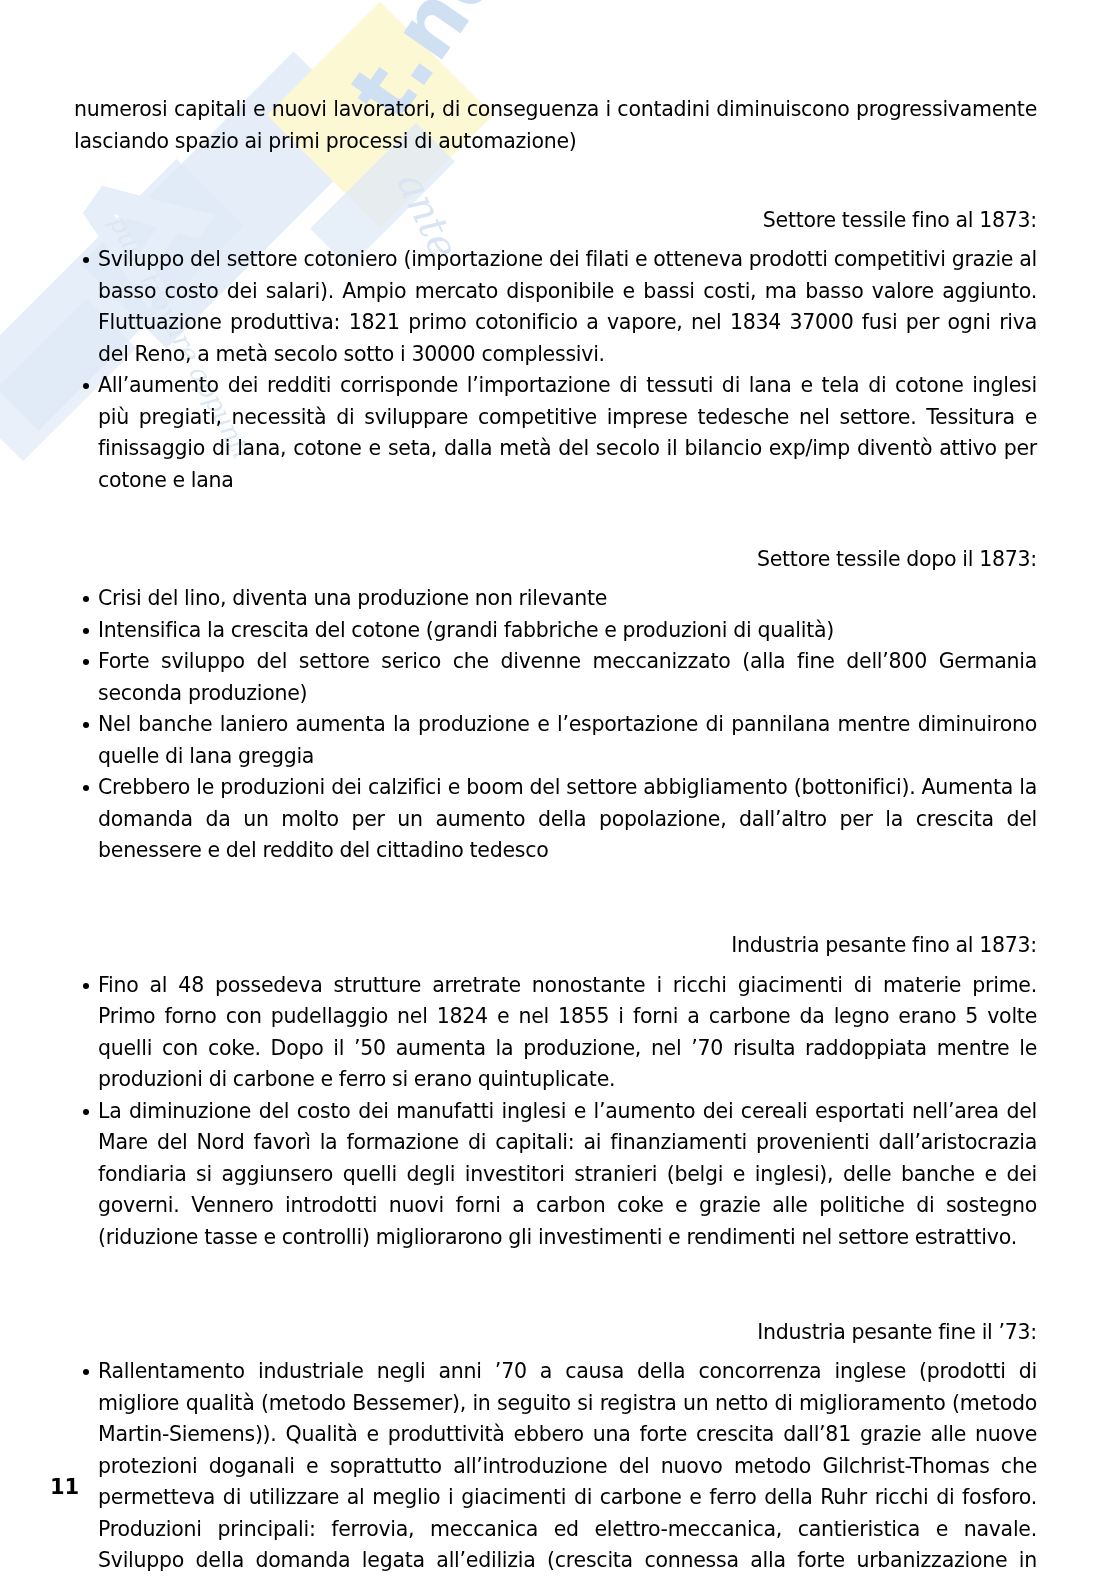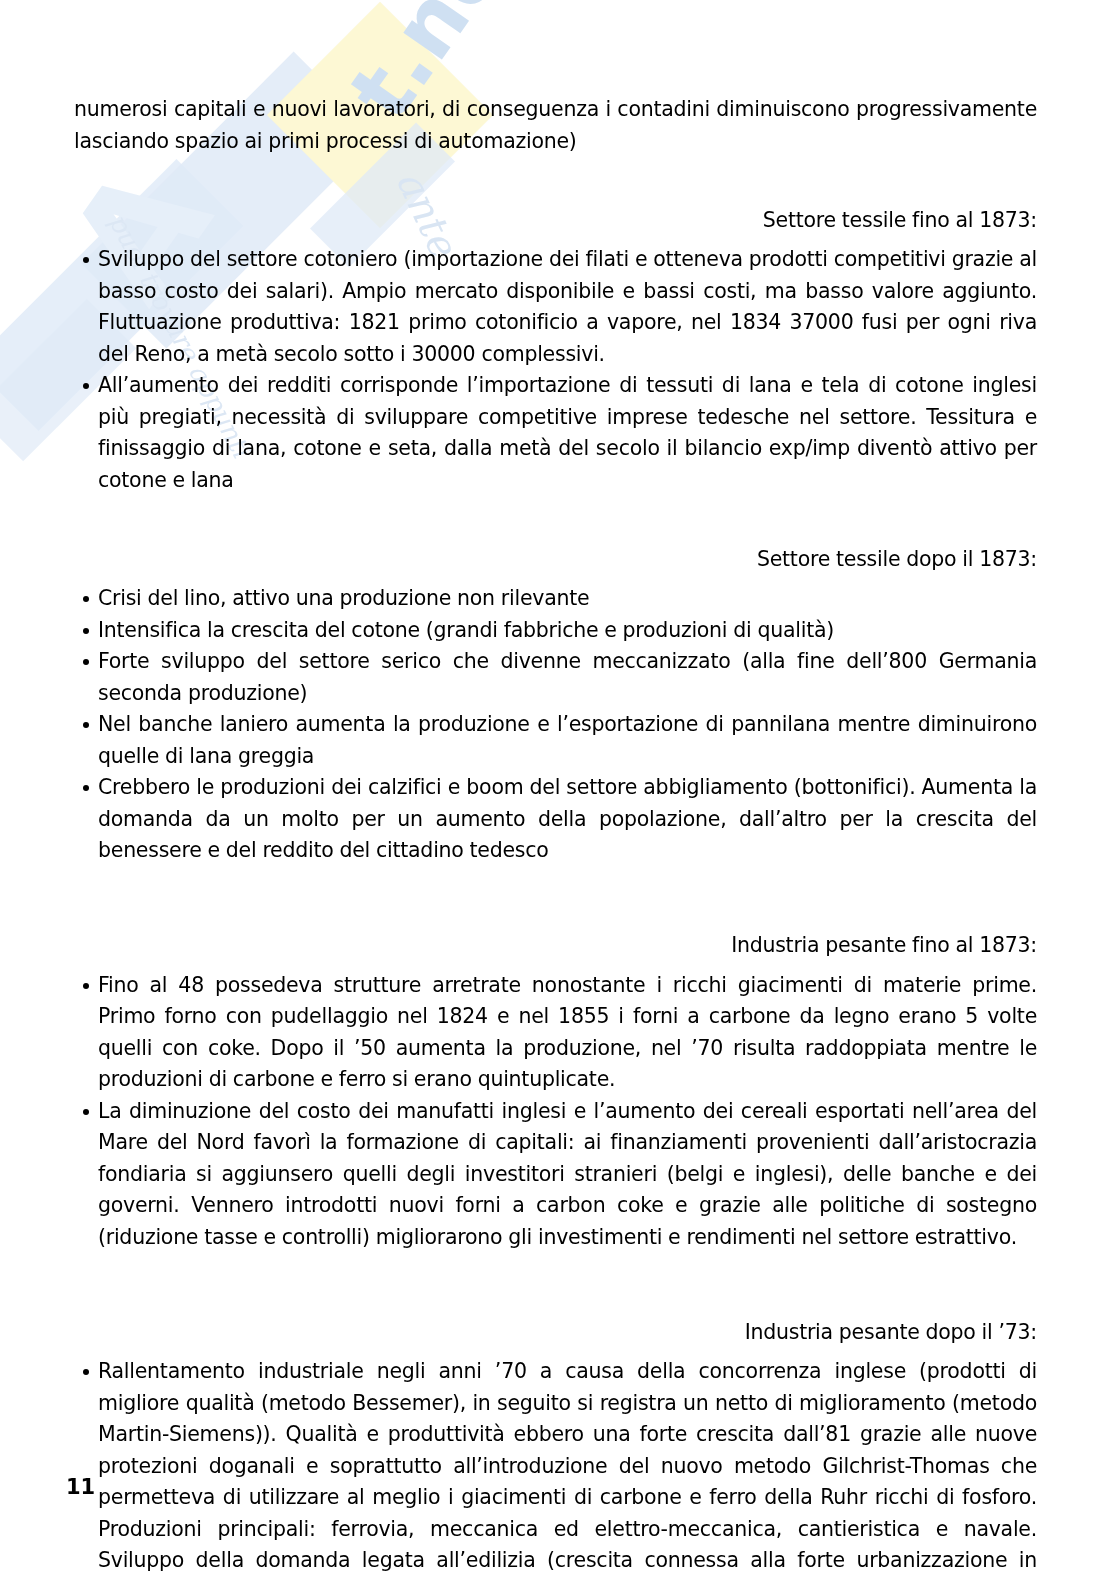--- a/index.html
+++ b/index.html
@@ -145,21 +145,21 @@
     position: absolute;
     left: 9px;
     top: 13px;
     width: 6px;
     height: 6px;
     border-radius: 50%;
     background: #000000;
   }
   .page-number {
     position: absolute;
-    left: 66px;
+    left: 50px;
     top: 1475px;
     font-size: 21px;
     font-weight: bold;
     color: #000000;
     z-index: 2;
     font-family: "DejaVu Sans", sans-serif;
   }
 </style>
 </head>
 <body>
@@ -187,40 +187,40 @@
     <p class="heading">Settore tessile fino al 1873:</p>
     <ul class="bullets">
       <li>Sviluppo del settore cotoniero (importazione dei filati e otteneva prodotti competitivi grazie al basso costo dei salari). Ampio mercato disponibile e bassi costi, ma basso valore aggiunto. Fluttuazione produttiva: 1821 primo cotonificio a vapore, nel 1834 37000 fusi per ogni riva del Reno, a metà secolo sotto i 30000 complessivi.</li>
       <li>All’aumento dei redditi corrisponde l’importazione di tessuti di lana e tela di cotone inglesi più pregiati, necessità di sviluppare competitive imprese tedesche nel settore. Tessitura e finissaggio di lana, cotone e seta, dalla metà del secolo il bilancio exp/imp diventò attivo per cotone e lana</li>
     </ul>
 
     <div class="blank"></div>
 
     <p class="heading">Settore tessile dopo il 1873:</p>
     <ul class="bullets">
-      <li>Crisi del lino, attivo una produzione non rilevante</li>
+      <li>Crisi del lino, diventa una produzione non rilevante</li>
       <li>Intensifica la crescita del cotone (grandi fabbriche e produzioni di qualità)</li>
       <li>Forte sviluppo del settore serico che divenne meccanizzato (alla fine dell’800 Germania seconda produzione)</li>
       <li>Nel banche laniero aumenta la produzione e l’esportazione di pannilana mentre diminuirono quelle di lana greggia</li>
       <li>Crebbero le produzioni dei calzifici e boom del settore abbigliamento (bottonifici). Aumenta la domanda da un molto per un aumento della popolazione, dall’altro per la crescita del benessere e del reddito del cittadino tedesco</li>
     </ul>
 
     <div class="blank"></div>
     <div class="blank-half"></div>
 
     <p class="heading">Industria pesante fino al 1873:</p>
     <ul class="bullets">
       <li>Fino al 48 possedeva strutture arretrate nonostante i ricchi giacimenti di materie prime. Primo forno con pudellaggio nel 1824 e nel 1855 i forni a carbone da legno erano 5 volte quelli con coke. Dopo il ’50 aumenta la produzione, nel ’70 risulta raddoppiata mentre le produzioni di carbone e ferro si erano quintuplicate.</li>
       <li>La diminuzione del costo dei manufatti inglesi e l’aumento dei cereali esportati nell’area del Mare del Nord favorì la formazione di capitali: ai finanziamenti provenienti dall’aristocrazia fondiaria si aggiunsero quelli degli investitori stranieri (belgi e inglesi), delle banche e dei governi. Vennero introdotti nuovi forni a carbon coke e grazie alle politiche di sostegno (riduzione tasse e controlli) migliorarono gli investimenti e rendimenti nel settore estrattivo.</li>
     </ul>
 
     <div class="blank"></div>
     <div class="blank-half"></div>
 
-    <p class="heading">Industria pesante dopo il ’73:</p>
+    <p class="heading">Industria pesante fine il ’73:</p>
     <ul class="bullets">
       <li>Rallentamento industriale negli anni ’70 a causa della concorrenza inglese (prodotti di migliore qualità (metodo Bessemer), in seguito si registra un netto di miglioramento (metodo Martin-Siemens)). Qualità e produttività ebbero una forte crescita dall’81 grazie alle nuove protezioni doganali e soprattutto all’introduzione del nuovo metodo Gilchrist-Thomas che permetteva di utilizzare al meglio i giacimenti di carbone e ferro della Ruhr ricchi di fosforo. Produzioni principali: ferrovia, meccanica ed elettro-meccanica, cantieristica e navale. Sviluppo della domanda legata all’edilizia (crescita connessa alla forte urbanizzazione in atto).</li>
       <li>Espansione della chimica, su licenza di brevetti inglesi, negli ultimi decenni la Germania divenne leader della chimica di base e della produzione di fertilizzanti, catrame, coloranti, esplosivi e prodotti farmaceutici. Ricchezza di fosfati ottenuti dall’attività siderurgica nella Ruhr favoriva anche la chimica nei fertilizzanti.</li>
     </ul>
 
   </div>
 
   <div class="page-number">11</div>
 
 </div>

